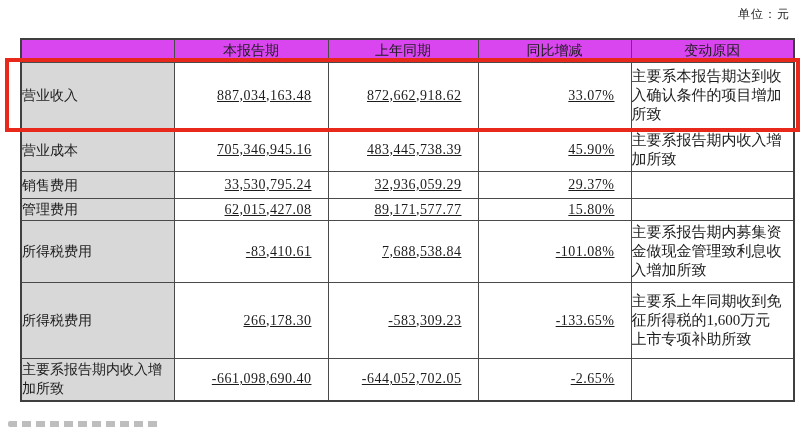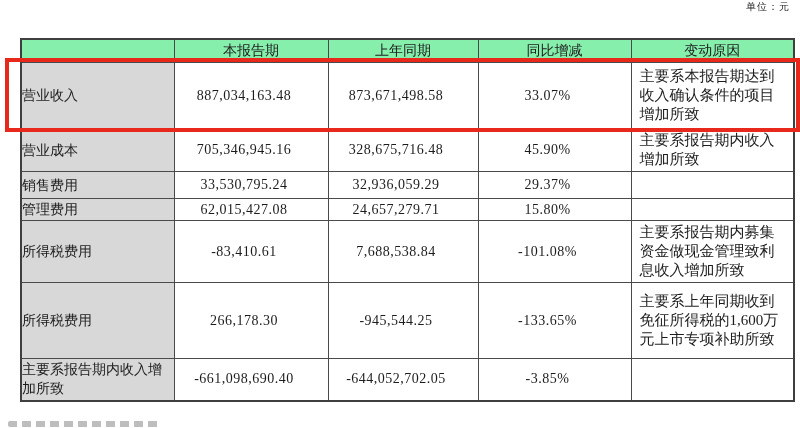--- a/index.html
+++ b/index.html
@@ -2,44 +2,45 @@
 <html><head>
 <meta charset="utf-8">
 <style>
   html,body{margin:0;padding:0;}
   body{
     width:800px;height:428px;position:relative;overflow:hidden;
     background:#ffffff;color:#1c1c1c;
     font-family:"Liberation Serif","DejaVu Serif",serif;
   }
   .unit-label{
-    position:absolute;top:0;right:10px;font-size:10px;letter-spacing:1px;
+    position:absolute;top:6px;right:10px;font-size:12px;letter-spacing:1px;
   }
   table.fin{
     position:absolute;left:20px;top:38px;width:773px;
     border-collapse:collapse;table-layout:fixed;
     border:2px solid #3f3f3f;
   }
   .fin th,.fin td{
     border:1px solid #4a4a4a;font-weight:normal;font-size:14px;
     overflow:hidden;vertical-align:middle;
   }
   .fin thead th{
-    background:#86efac;text-align:center;padding:2px 10px;font-family:Liberation Serif, serif;
+    background:#d946ef;text-align:center;padding:2px 10px;font-family:Liberation Serif, serif;
   }
   .fin tbody th.row-label{
     background:#d8d8d8;text-align:left;padding:1px 4px 1px 0;
     line-height:19px;
   }
   .fin td.num{
-    text-align:center;padding:1px 16px 1px 2px;letter-spacing:.5px;
+    text-align:right;padding:1px 16px 1px 2px;letter-spacing:.5px;
     background:#ffffff;
+    text-decoration:underline;
   }
   .fin td.reason{
-    text-align:left;padding:2px 8px 2px 8px;font-size:15px;line-height:19px;
+    text-align:left;padding:2px 8px 2px 0;font-size:15px;line-height:19px;
     background:#ffffff;
   }
   .highlight-box{
     position:absolute;left:5px;top:58px;width:787px;height:66px;
     border:4px solid #e8281a;background:transparent;z-index:5;
     pointer-events:none;
   }
   .cropped-remnant{
     position:absolute;left:8px;top:421px;width:152px;height:6px;
     background:repeating-linear-gradient(90deg,
@@ -66,64 +67,64 @@
       <th>本报告期</th>
       <th>上年同期</th>
       <th>同比增减</th>
       <th>变动原因</th>
     </tr>
   </thead>
   <tbody>
       <tr style="height: 66px;">
     <th class="row-label">营业收入</th>
     <td class="num">887,034,163.48</td>
-    <td class="num">873,671,498.58</td>
+    <td class="num">872,662,918.62</td>
     <td class="num">33.07%</td>
     <td class="reason">主要系本报告期达到收入确认条件的项目增加所致</td>
   </tr>
       <tr style="height: 34px;">
     <th class="row-label">营业成本</th>
     <td class="num">705,346,945.16</td>
-    <td class="num">328,675,716.48</td>
+    <td class="num">483,445,738.39</td>
     <td class="num">45.90%</td>
     <td class="reason">主要系报告期内收入增加所致</td>
   </tr>
       <tr style="height: 27px;">
     <th class="row-label">销售费用</th>
     <td class="num">33,530,795.24</td>
     <td class="num">32,936,059.29</td>
     <td class="num">29.37%</td>
     <td class="reason"></td>
   </tr>
       <tr style="height: 19px;">
     <th class="row-label">管理费用</th>
     <td class="num">62,015,427.08</td>
-    <td class="num">24,657,279.71</td>
+    <td class="num">89,171,577.77</td>
     <td class="num">15.80%</td>
     <td class="reason"></td>
   </tr>
       <tr style="height: 56px;">
     <th class="row-label">所得税费用</th>
     <td class="num">-83,410.61</td>
     <td class="num">7,688,538.84</td>
     <td class="num">-101.08%</td>
     <td class="reason">主要系报告期内募集资金做现金管理致利息收入增加所致</td>
   </tr>
       <tr style="height: 76px;">
     <th class="row-label">所得税费用</th>
     <td class="num">266,178.30</td>
-    <td class="num">-945,544.25</td>
+    <td class="num">-583,309.23</td>
     <td class="num">-133.65%</td>
     <td class="reason">主要系上年同期收到免征所得税的1,600万元上市专项补助所致</td>
   </tr>
       <tr style="height: 42px;">
     <th class="row-label">主要系报告期内收入增加所致</th>
     <td class="num">-661,098,690.40</td>
     <td class="num">-644,052,702.05</td>
-    <td class="num">-3.85%</td>
+    <td class="num">-2.65%</td>
     <td class="reason"></td>
   </tr>
     </tbody>
 </table>
 
 <div class="highlight-box" style="border-color: rgb(232, 40, 26);"></div>
 
 <div class="cropped-remnant"></div>
 
 </body></html>

